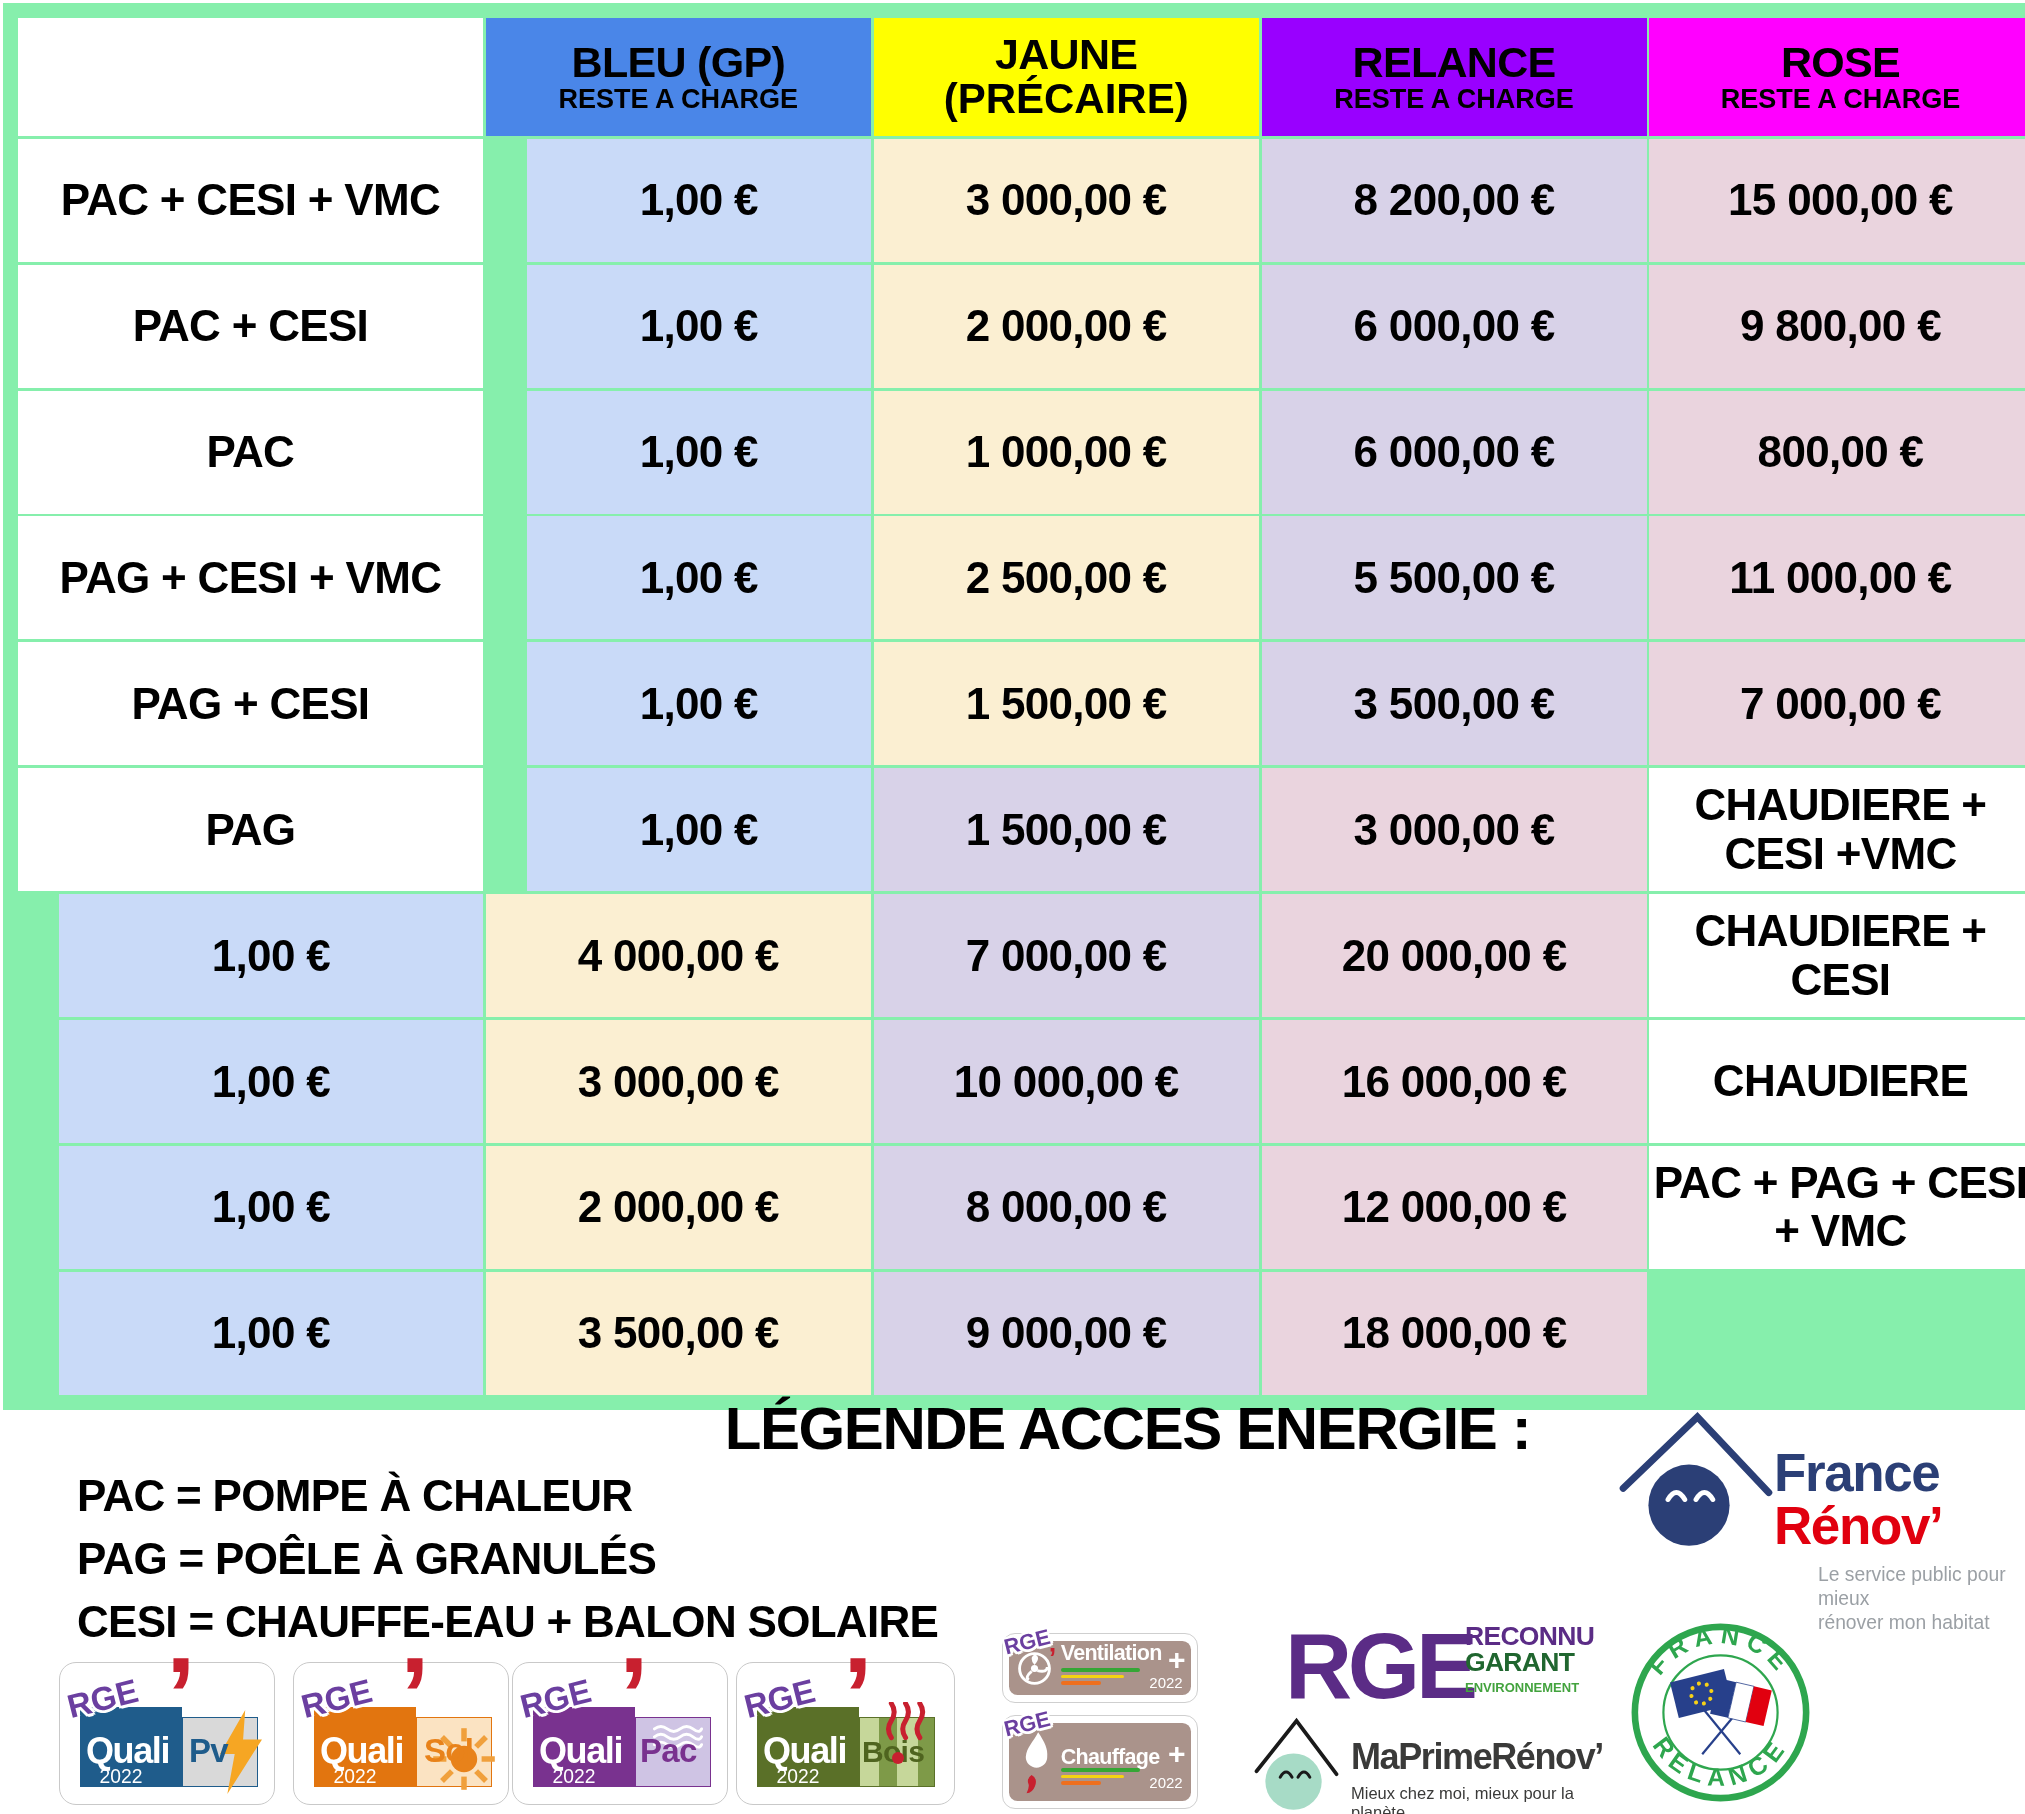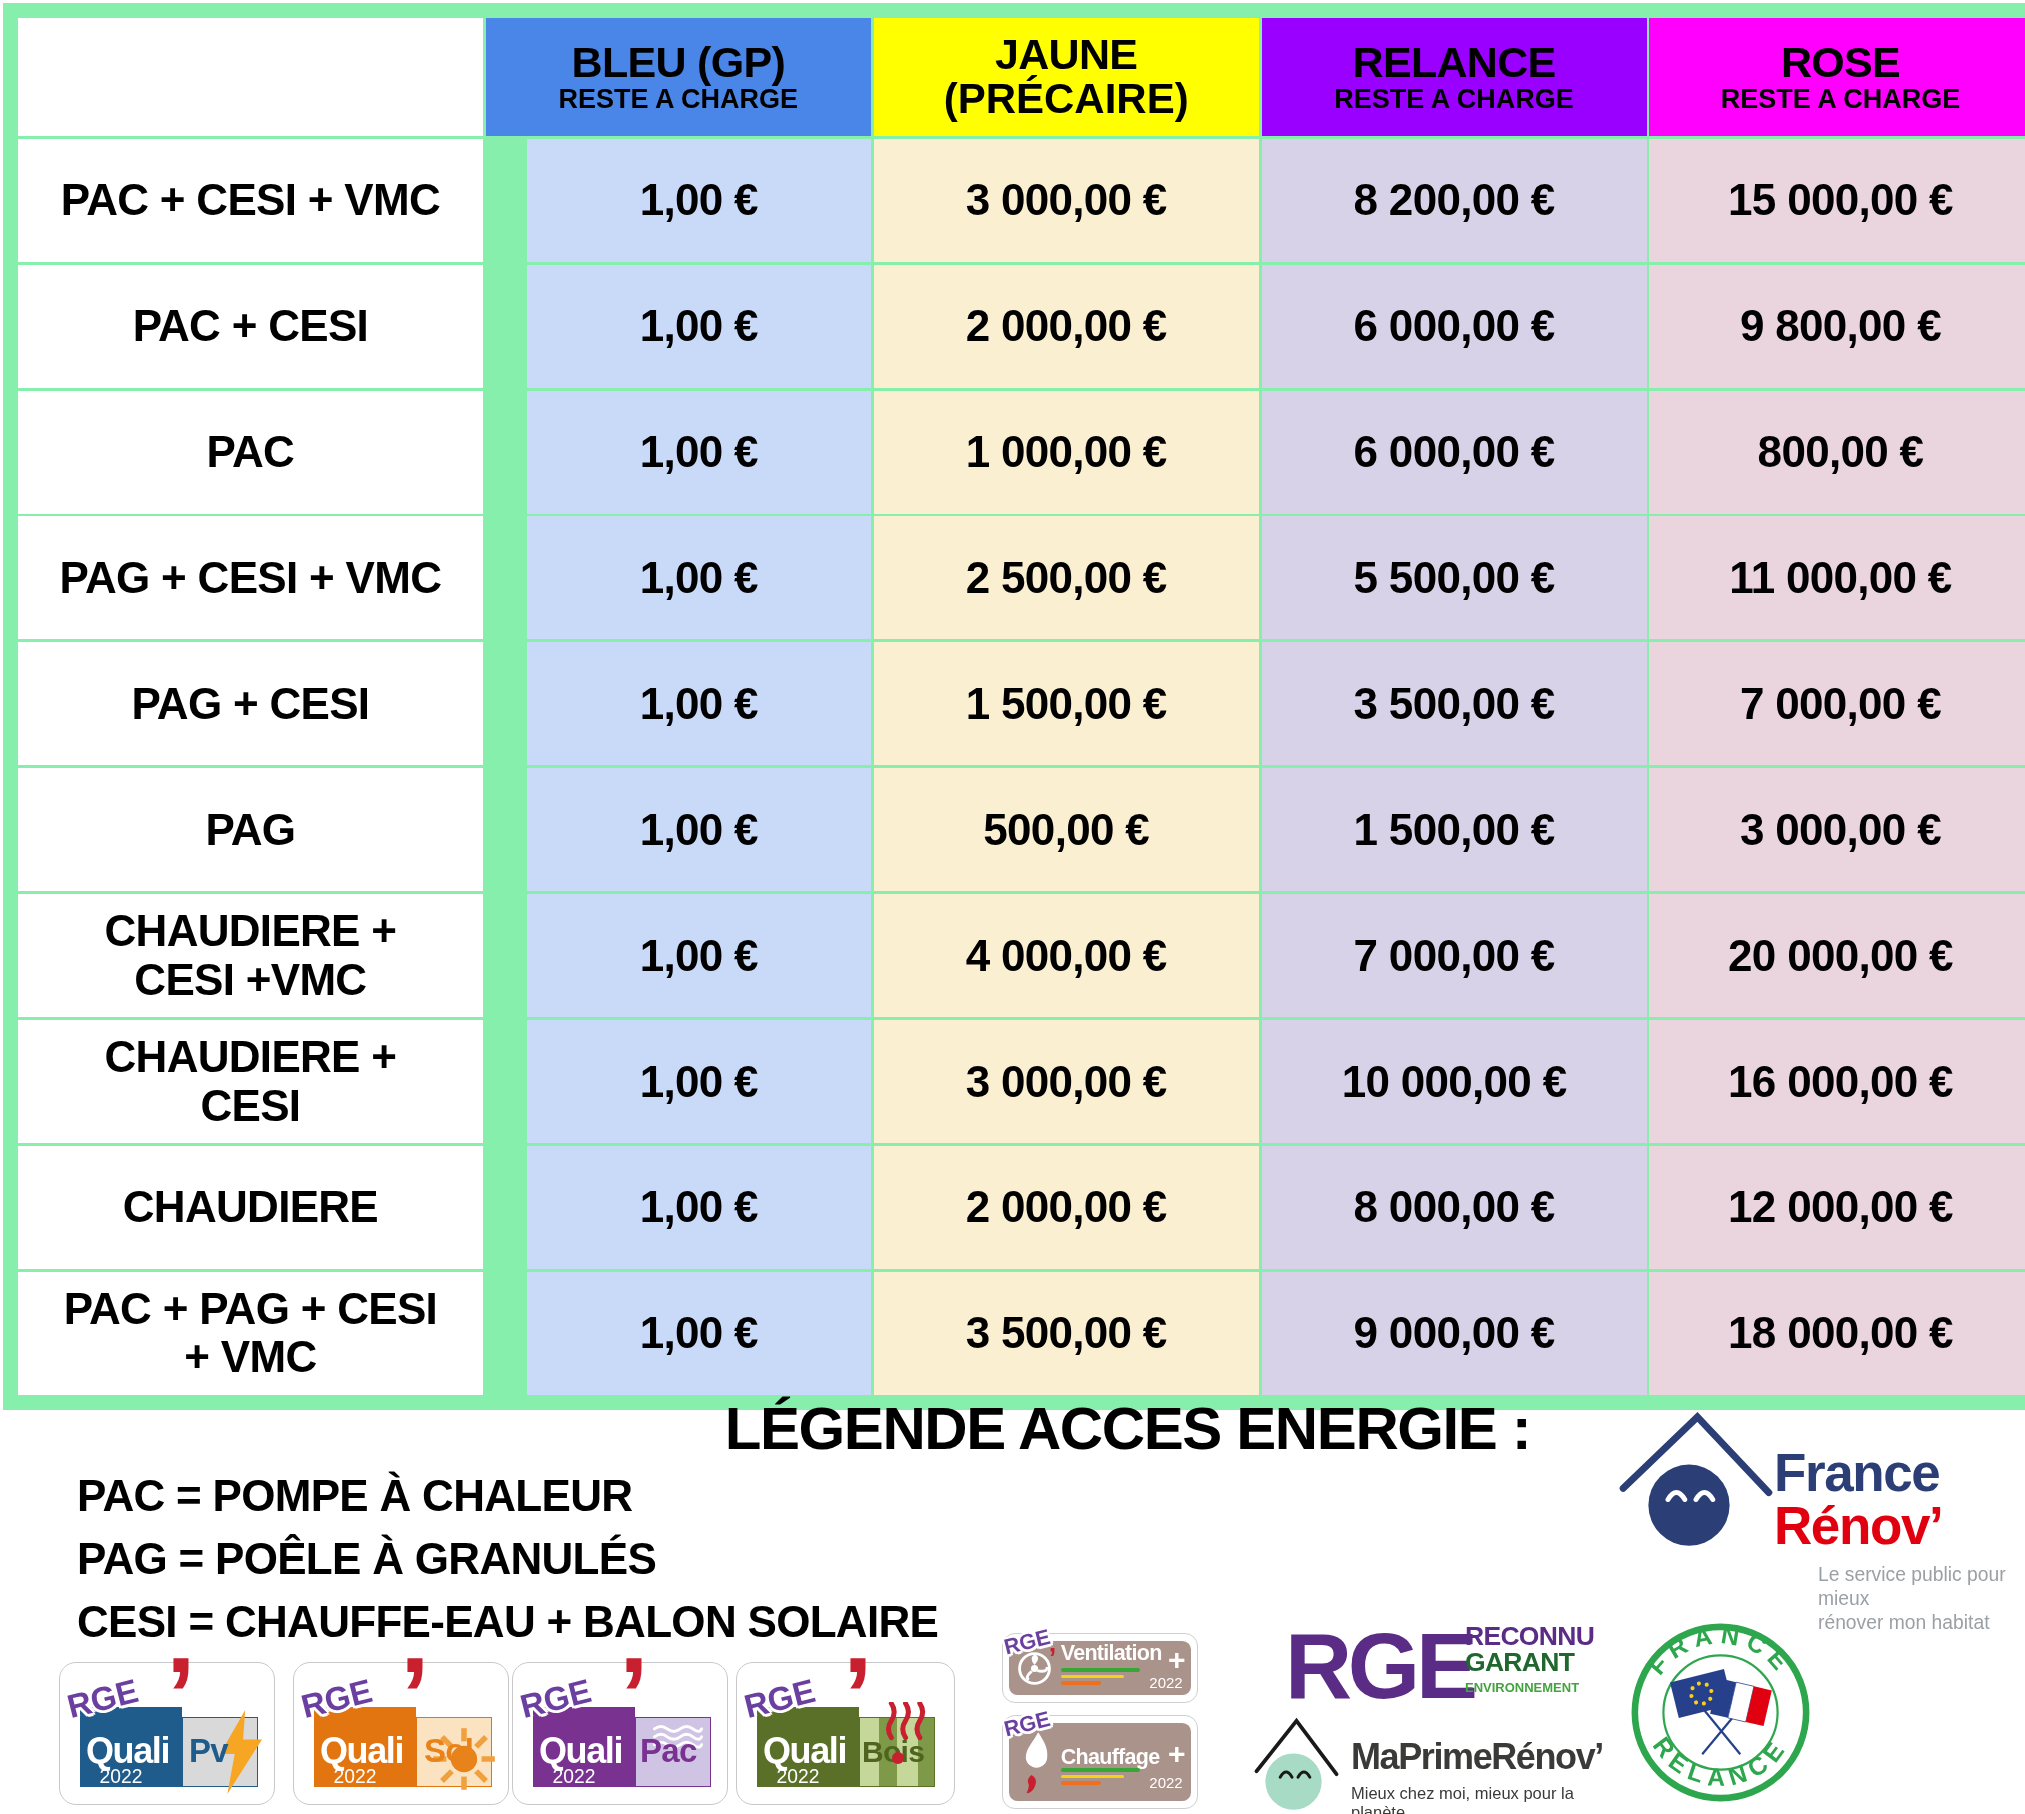--- a/index.html
+++ b/index.html
@@ -144,21 +144,20 @@
     <div class="cell val bg-rose">11 000,00 €</div>
 
     <div class="cell lbl">PAG + CESI</div>
     <div class="cell val bg-bleu">1,00 €</div>
     <div class="cell val bg-jaune">1 500,00 €</div>
     <div class="cell val bg-violet">3 500,00 €</div>
     <div class="cell val bg-rose">7 000,00 €</div>
 
     <div class="cell lbl">PAG</div>
     <div class="cell val bg-bleu">1,00 €</div>
-    <div class="cell val bg-jaune">500,00 €</div>
     <div class="cell val bg-violet">1 500,00 €</div>
     <div class="cell val bg-rose">3 000,00 €</div>
 
     <div class="cell lbl">CHAUDIERE +
 CESI +VMC</div>
     <div class="cell val bg-bleu">1,00 €</div>
     <div class="cell val bg-jaune">4 000,00 €</div>
     <div class="cell val bg-violet">7 000,00 €</div>
     <div class="cell val bg-rose">20 000,00 €</div>
 

